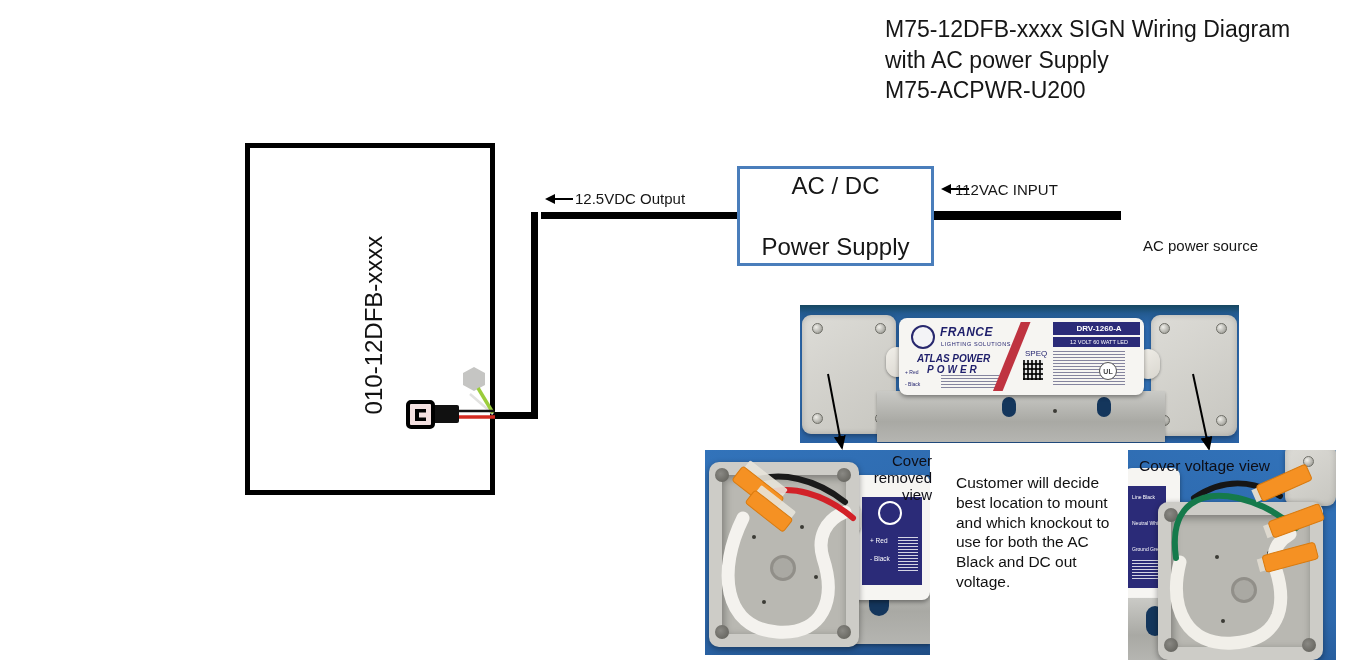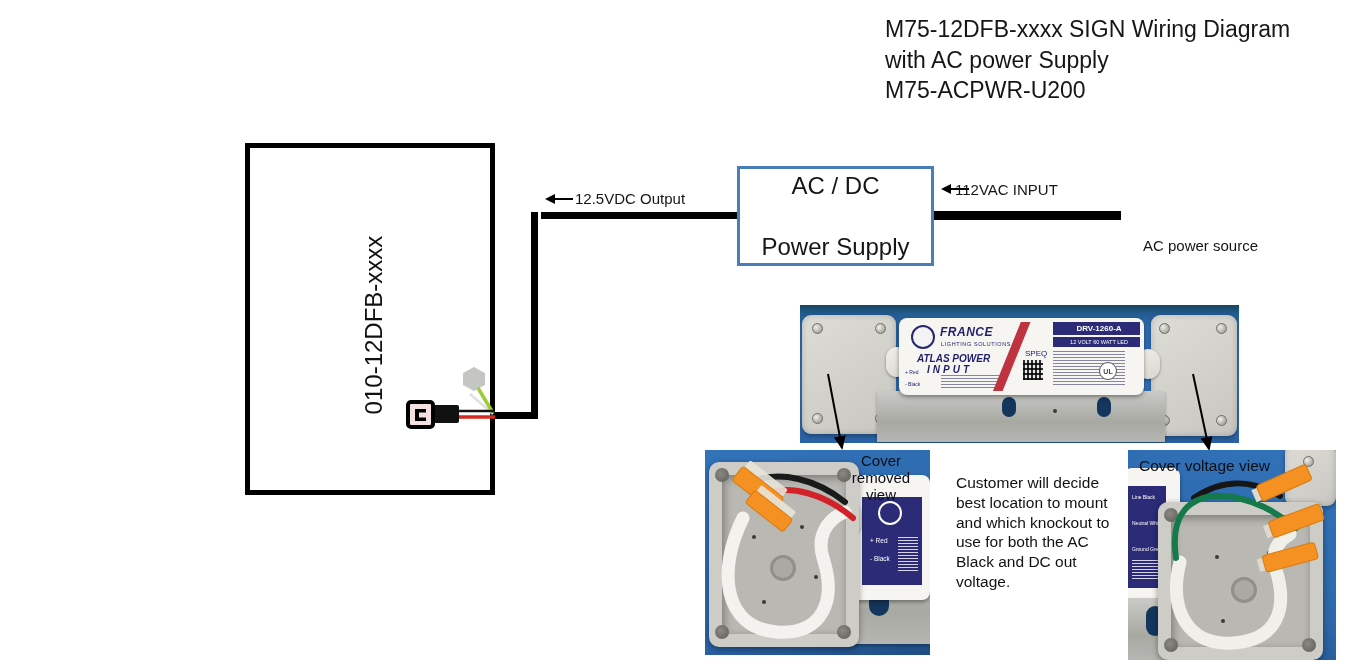--- a/index.html
+++ b/index.html
@@ -123,21 +123,21 @@
 
     <div class="abs cap" style="left:86px;top:42px;width:22px;height:30px;"></div>
     <div class="abs cap" style="left:336px;top:44px;width:24px;height:30px;"></div>
 
     <div class="abs driver-body" style="left:99px;top:13px;width:245px;height:77px;">
       <div class="abs" style="left:4px;top:4px;right:4px;bottom:4px;overflow:hidden;">
         <div class="abs" style="left:8px;top:3px;width:24px;height:24px;border-radius:50%;border:2px solid #28286e;background:#f3f3f6;box-sizing:border-box;"></div>
         <div class="abs brand" style="left:37px;top:3px;font-size:12px;letter-spacing:.5px;">FRANCE</div>
         <div class="abs tinynavy" style="left:38px;top:19px;font-size:5.5px;letter-spacing:.6px;">LIGHTING SOLUTIONS</div>
         <div class="abs brand" style="left:14px;top:31px;font-size:10px;">ATLAS POWER</div>
-        <div class="abs brand" style="left:24px;top:42px;font-size:10px;letter-spacing:3px;">INPUT</div>
+        <div class="abs brand" style="left:24px;top:42px;font-size:10px;letter-spacing:3px;">POWER</div>
         <div class="abs tinynavy" style="left:2px;top:47px;font-size:5px;">+  Red</div>
         <div class="abs tinynavy" style="left:2px;top:59px;font-size:5px;">-  Black</div>
         <div class="abs microlines" style="left:38px;top:53px;width:58px;height:14px;"></div>
         <div class="abs" style="left:102px;top:-10px;width:9px;height:100px;background:#bf3340;transform:rotate(22deg);"></div>
         <div class="abs tinynavy" style="left:122px;top:27px;font-size:8px;font-weight:normal;">SPEQ</div>
         <div class="abs qr" style="left:120px;top:38px;width:20px;height:20px;"></div>
         <div class="abs navy navybar" style="left:150px;top:0px;width:92px;height:13px;font-size:8px;font-weight:bold;">DRV-1260-A</div>
         <div class="abs navy navybar" style="left:150px;top:15px;width:92px;height:10px;font-size:5.5px;">12 VOLT 60 WATT LED</div>
         <div class="abs microlines" style="left:150px;top:29px;width:72px;height:34px;"></div>
         <div class="abs" style="left:196px;top:40px;width:18px;height:18px;border-radius:50%;border:1.5px solid #555;background:#fff;box-sizing:border-box;font-size:7px;font-weight:bold;color:#444;display:flex;align-items:center;justify-content:center;">UL</div>
@@ -237,21 +237,21 @@
         <rect x="-6" y="2" width="14" height="13" fill="#ded9cf"></rect>
         <rect x="0" y="0" width="54" height="17" rx="3" fill="#f59123" stroke="#d97a0e"></rect>
       </g>
       <g transform="translate(134,106) rotate(-15)">
         <rect x="-6" y="2" width="14" height="13" fill="#ded9cf"></rect>
         <rect x="0" y="0" width="54" height="17" rx="3" fill="#f59123" stroke="#d97a0e"></rect>
       </g>
     </svg>
   </div>
 
-  <div class="abs cover-lbl" style="left:830px;top:452px;width:102px;text-align:center;z-index:5;">
+  <div class="abs cover-lbl" style="left:830px;top:452px;width:102px;text-align:right;z-index:5;">
     <div>Cover removed</div>
     <div>view</div>
   </div>
   <div class="abs cover-lbl" style="left:1139px;top:457px;white-space:nowrap;z-index:5;font-size:15.5px;">Cover voltage view</div>
 
   <div class="abs note">Customer will decide best location to mount and which knockout to use for both the AC Black and DC out voltage.</div>
 
 </div>
 
 </body></html>

